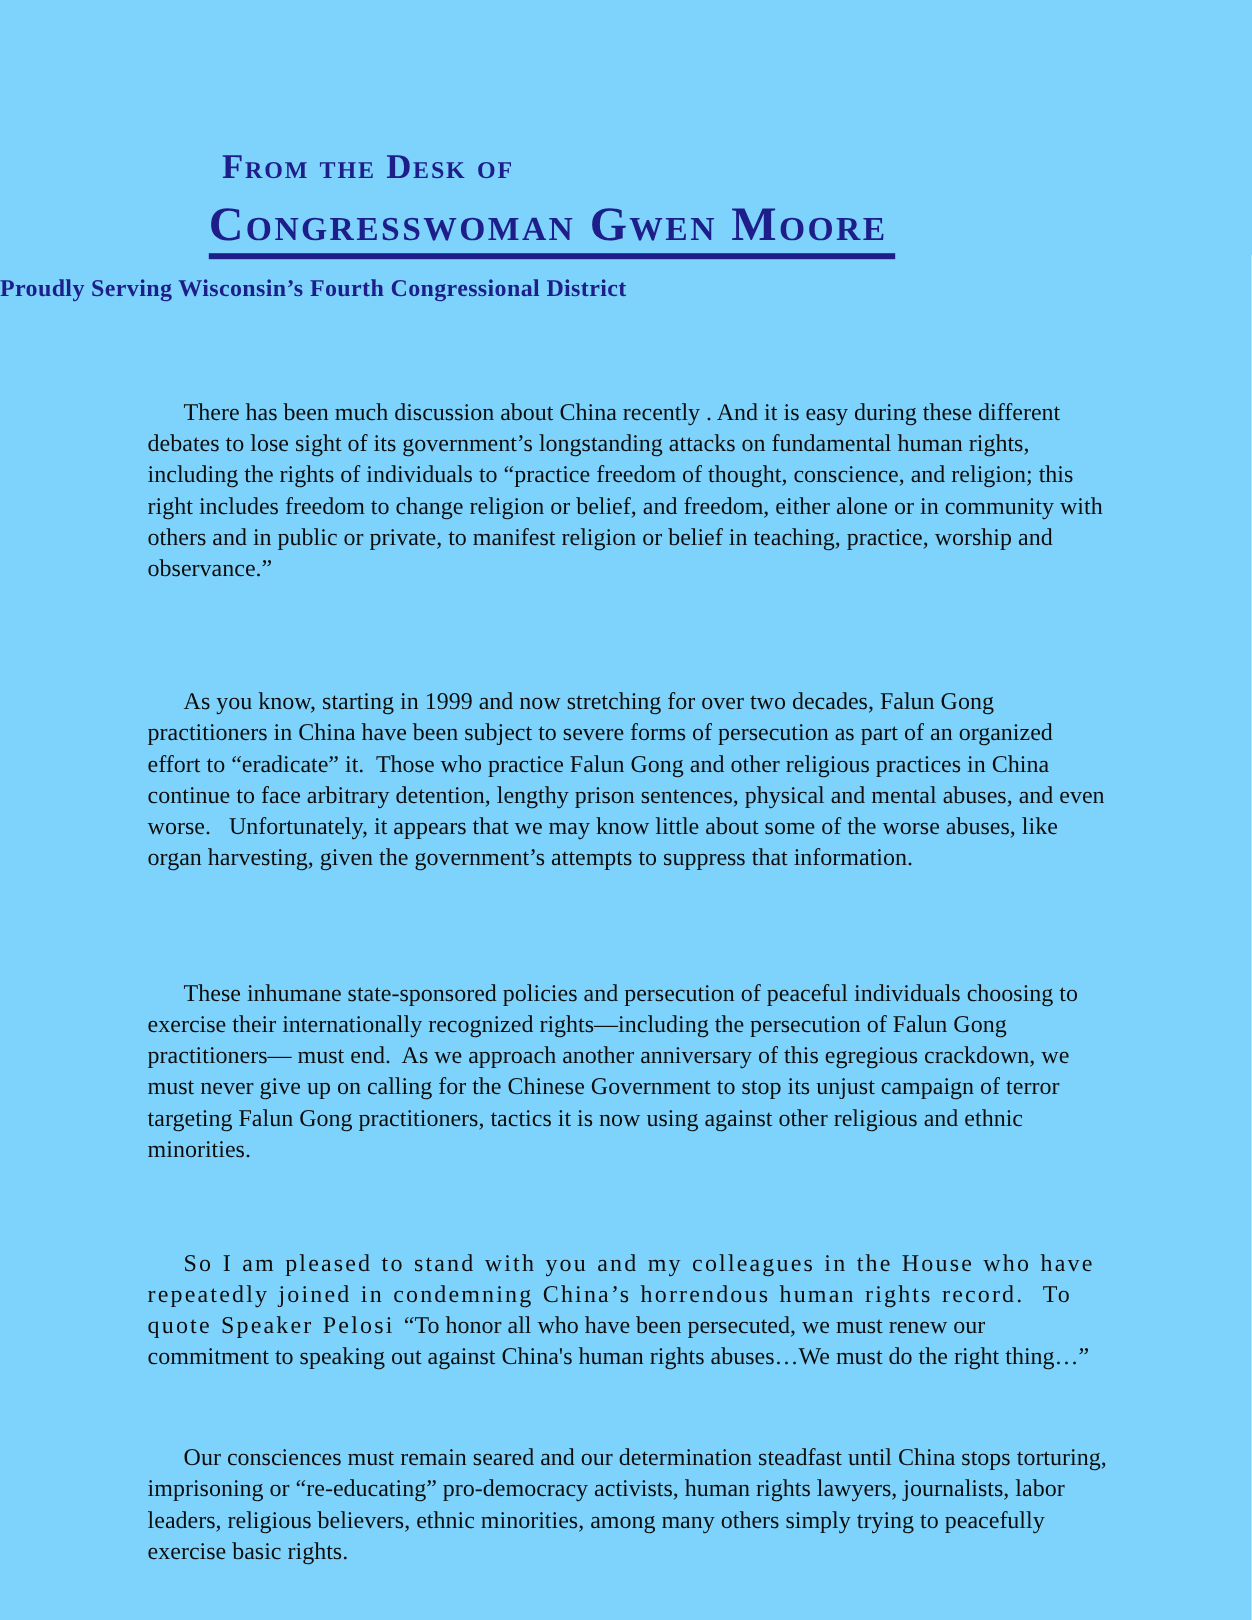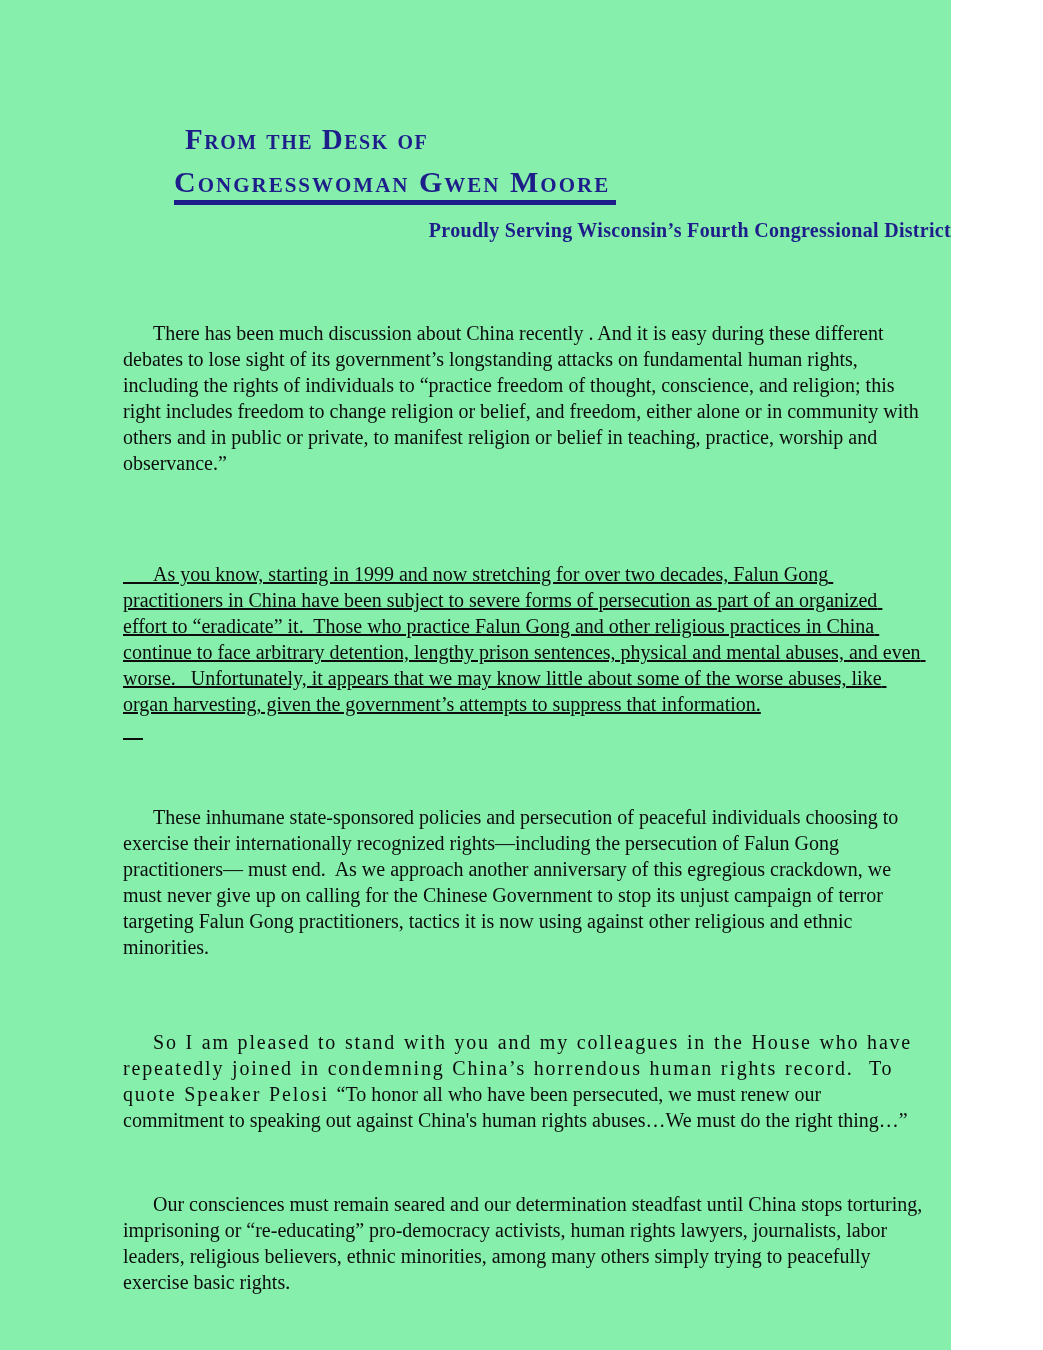--- a/index.html
+++ b/index.html
@@ -6,23 +6,23 @@
   html, body { background: #ffffff; }
   body {
     width: 1043px;
     height: 1350px;
     position: relative;
     font-family: "Liberation Serif", serif;
     color: #0d0d0d;
     overflow: hidden;
   }
   .page {
-    width: 951px;
+    width: 1043px;
     height: 1350px;
-    background: #86efac;
+    background: #7dd3fc;
   }
 
   
   .letterhead {
     padding-top: 124px;
   }
   .kicker {
     margin-left: 185px;
     font-family: "Liberation Serif", serif;
     font-variant: small-caps;
@@ -34,49 +34,49 @@
   }
   .title-row {
     margin-left: 174px;
     margin-top: 10px;
   }
   .title {
     display: inline-block;
     font-family: "Liberation Serif", serif;
     font-variant: small-caps;
     font-weight: bold;
-    font-size: 30px;
+    font-size: 40px;
     letter-spacing: 2px;
     color: #1e1e8a;
     line-height: 1.05;
     border-bottom: 5px solid #1e1e8a;
     padding-bottom: 3px;
     padding-right: 6px;
   }
   .tagline {
     margin-top: 14px;
-    text-align: right;
+    text-align: left;
     font-family: "Liberation Serif", serif;
     font-weight: bold;
     font-size: 20px;
     letter-spacing: 0.3px;
     color: #1e1e8a;
   }
 
   
   .letter-body {
     margin-left: 123px;
     margin-top: 52px;
     width: 800px;
     font-size: 20px;
     line-height: 26px;
     color: #0d0d0d;
   }
   .para { white-space: pre-wrap; }
-  .para.p2 { margin-top: 33px; text-decoration: underline; }
+  .para.p2 { margin-top: 33px; }
   .para.p3 { margin-top: 35px; }
   .para.p4 { margin-top: 6px;  }
   .para.p5 { margin-top: 17px; }
   .para.p6 { margin-top: 15px; }
   .expanded {
     letter-spacing: 1.8px;
     word-spacing: 1px;
   }
 </style>
 </head>

